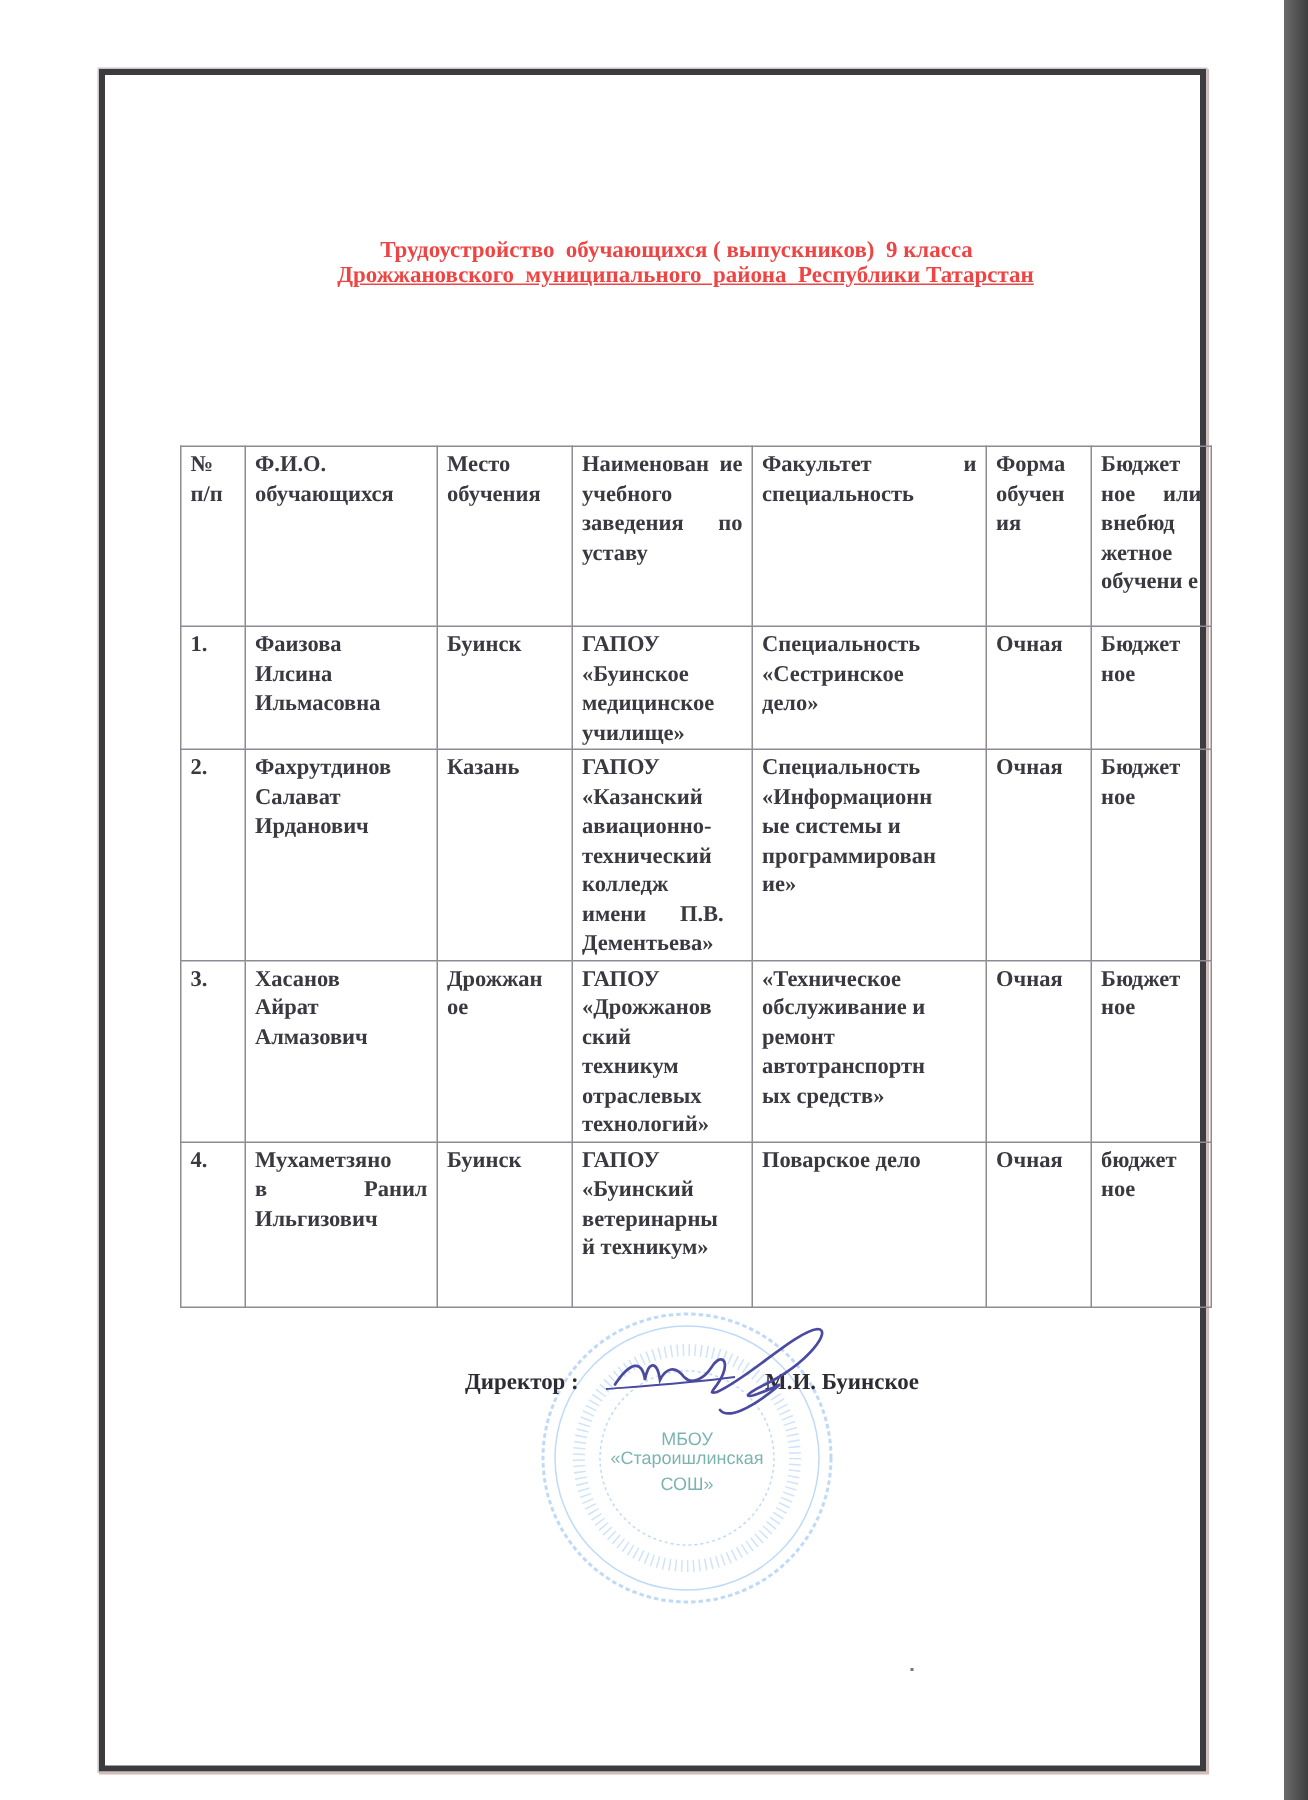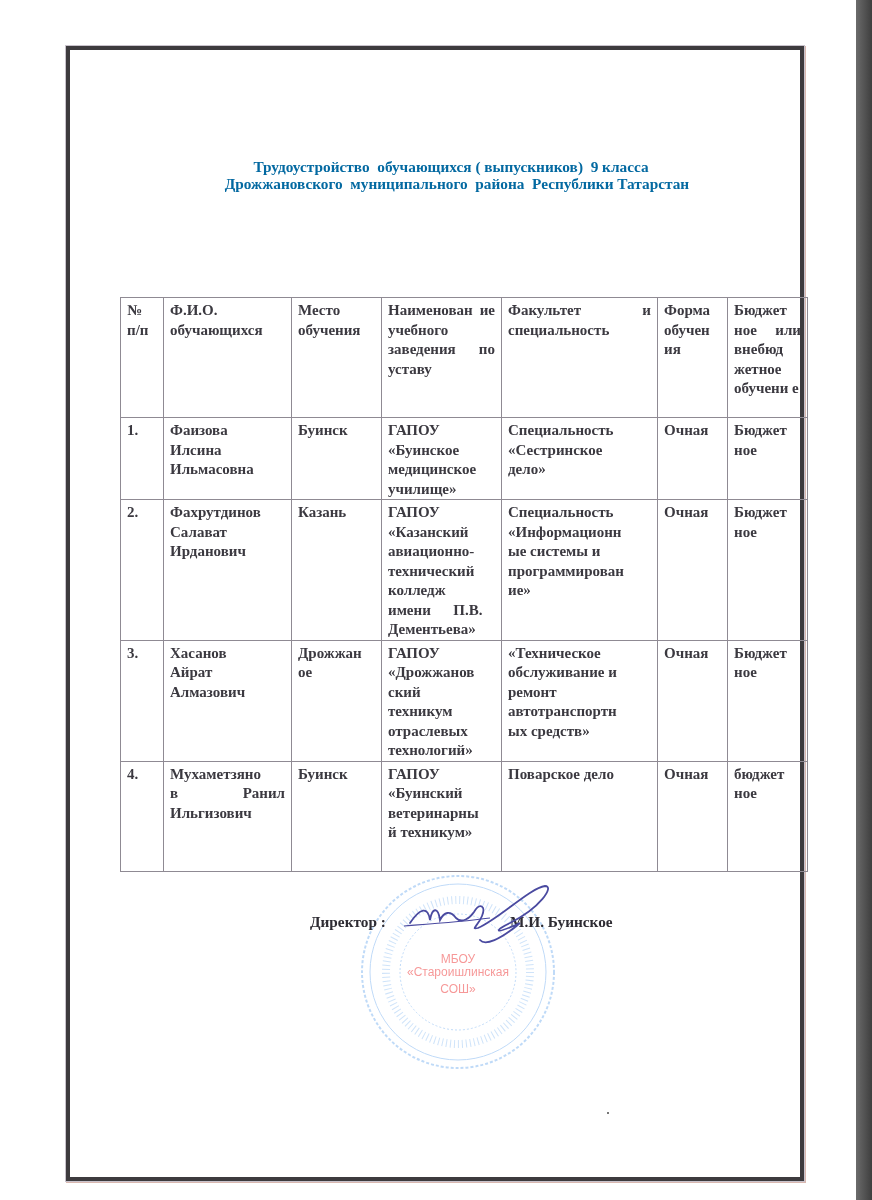--- a/index.html
+++ b/index.html
@@ -10,26 +10,26 @@
   .right-edge {
     position: absolute; left: 856px; top: 0; width: 16px; height: 1200px;
     background: linear-gradient(to right, #6b6b6b, #3e3e3e);
   }
   .page-frame {
     position: absolute; left: 66px; top: 46px; width: 730px; height: 1127px;
     border: 4px solid #3d3b3e; box-shadow: 0 0 0 1px #c9c3cc, 1px 1px 0 1px #d9b8b0;
   }
   .title {
     position: absolute; left: 0; width: 872px; top: 158px; text-align: center;
-    font-weight: bold; font-size: 15.3px; line-height: 17px; color: #0369a1;
+    font-weight: bold; font-size: 15.3px; line-height: 17px; color: #ef4444;
   }
   .title div { white-space: pre; }
   .t1 { padding-left: 30px; }
   .t2 { padding-left: 0px; }
-  .t3 { padding-left: 42px; }
+  .t3 { padding-left: 42px; text-decoration: underline; }
   .t4 { padding-left: 0px; }
 
   table.doc {
     position: absolute; left: 120px; top: 297px; border-collapse: collapse;
     font-weight: bold; font-size: 15px; line-height: 19.5px; color: #3b3940;
   }
   table.doc td {
     border: 1.3px solid #8f8a93; vertical-align: top; padding: 3px 6px 0 6px; box-sizing: border-box;
   }
   .c1 { width: 43px; } .c2 { width: 128px; } .c3 { width: 90px; } .c4 { width: 120px; margin-left: 36px; }
@@ -43,21 +43,21 @@
   .cell-text { white-space: pre-line; }
   .spread { display: flex; justify-content: space-between; }
 
   .signature-line {
     position: absolute; top: 913px; left: 310px; font-weight: bold; font-size: 15.3px; color: #2e2c33;
   }
   .signature-line .role { position: absolute; left: 0; white-space: nowrap; }
   .signature-line .name { position: absolute; left: 200px; white-space: nowrap; }
   .sig { position: absolute; left: 400px; top: 878px; width: 160px; height: 70px; }
   .stamp { position: absolute; left: 358px; top: 872px; width: 200px; height: 200px; opacity: 0.55; }
-  .stamp-text { position: absolute; left: 0; width: 200px; text-align: center; color: #ef4444; font-family: "Liberation Sans", sans-serif; font-size: 12px; line-height: 15px; }
+  .stamp-text { position: absolute; left: 0; width: 200px; text-align: center; color: #0f766e; font-family: "Liberation Sans", sans-serif; font-size: 12px; line-height: 15px; }
   .dot-mark { position: absolute; left: 607px; top: 1112px; width: 2px; height: 2px; background: #777; }
 </style>
 </head>
 <body>
 
 <div class="right-edge"></div>
 <div class="page-frame"></div>
 
 <div class="title">
   <div class="t1">Трудоустройство  обучающихся ( выпускников)  9 класса</div>

